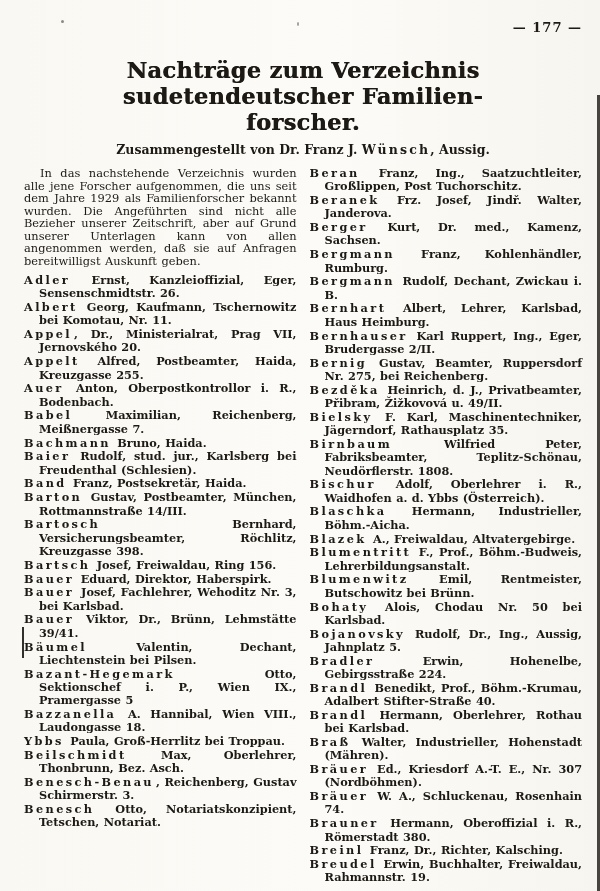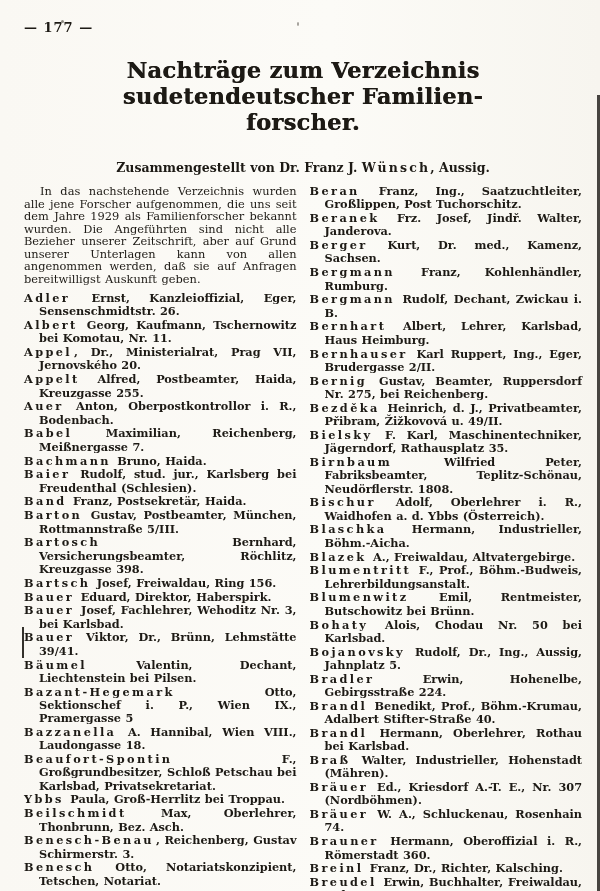--- a/index.html
+++ b/index.html
@@ -11,39 +11,39 @@
     overflow:hidden;
     position:relative;
   }
   .page{
     position:absolute;inset:0;
     background:linear-gradient(90deg,#faf8f3 0%,#fcfbf7 55%,#f7f5ef 100%);
     padding:16px 18px 0 24px;
     box-sizing:border-box;
   }
   .page-number{
-    text-align:left;
+    text-align:right;
     font-size:13px;font-weight:700;
     letter-spacing:1px;
     margin-top:4px;
   }
   .title{
     text-align:center;
     font-size:22.5px;
     font-weight:700;
     line-height:26px;
     margin-top:22px;
     letter-spacing:.3px;
     text-shadow:.4px 0 0 #1d1a15;
   }
   .byline{
     text-align:center;
     font-size:12.5px;
     font-weight:700;
-    margin-top:25px;
+    margin-top:7px;
   }
   .byline .sp{letter-spacing:2.2px;}
   .columns{
     display:flex;
     gap:13px;
     margin-top:10px;
   }
   .col{flex:1 1 0;min-width:0;}
   .intro{
     font-size:11.4px;font-weight:400;
@@ -94,30 +94,29 @@
       <p class="intro">In das nachstehende Verzeichnis wurden alle jene Forscher aufgenommen, die uns seit dem Jahre 1929 als Familienforscher bekannt wurden. Die Angeführten sind nicht alle Bezieher unserer Zeitschrift, aber auf Grund unserer Unterlagen kann von allen angenommen werden, daß sie auf Anfragen bereitwilligst Auskunft geben.</p>
     <div class="entry"><span class="surname">Adler</span><span> Ernst, Kanzleioffizial, Eger, Sensenschmidtstr. 26.</span></div>
         <div class="entry"><span class="surname">Albert</span><span> Georg, Kaufmann, Tschernowitz bei Komotau, Nr. 11.</span></div>
         <div class="entry"><span class="surname">Appel</span><span>, Dr., Ministerialrat, Prag VII, Jernovského 20.</span></div>
         <div class="entry"><span class="surname">Appelt</span><span> Alfred, Postbeamter, Haida, Kreuzgasse 255.</span></div>
         <div class="entry"><span class="surname">Auer</span><span> Anton, Oberpostkontrollor i. R., Bodenbach.</span></div>
         <div class="entry"><span class="surname">Babel</span><span> Maximilian, Reichenberg, Meißnergasse 7.</span></div>
         <div class="entry"><span class="surname">Bachmann</span><span> Bruno, Haida.</span></div>
         <div class="entry"><span class="surname">Baier</span><span> Rudolf, stud. jur., Karlsberg bei Freudenthal (Schlesien).</span></div>
         <div class="entry"><span class="surname">Band</span><span> Franz, Postsekretär, Haida.</span></div>
-        <div class="entry"><span class="surname">Barton</span><span> Gustav, Postbeamter, München, Rottmannstraße 5/III.</span></div>
+        <div class="entry"><span class="surname">Barton</span><span> Gustav, Postbeamter, München, Rottmannstraße 14/III.</span></div>
         <div class="entry"><span class="surname">Bartosch</span><span> Bernhard, Versicherungsbeamter, Röchlitz, Kreuzgasse 398.</span></div>
         <div class="entry"><span class="surname">Bartsch</span><span> Josef, Freiwaldau, Ring 156.</span></div>
         <div class="entry"><span class="surname">Bauer</span><span> Eduard, Direktor, Haberspirk.</span></div>
         <div class="entry"><span class="surname">Bauer</span><span> Josef, Fachlehrer, Wehoditz Nr. 3, bei Karlsbad.</span></div>
         <div class="entry"><span class="surname">Bauer</span><span> Viktor, Dr., Brünn, Lehmstätte 39/41.</span></div>
         <div class="entry"><span class="surname">Bäumel</span><span> Valentin, Dechant, Liechtenstein bei Pilsen.</span></div>
         <div class="entry"><span class="surname">Bazant-Hegemark</span><span> Otto, Sektionschef i. P., Wien IX., Pramergasse 5</span></div>
         <div class="entry"><span class="surname">Bazzanella</span><span> A. Hannibal, Wien VIII., Laudongasse 18.</span></div>
-        <div class="entry"><span class="surname">Beaufort-Spontin</span><span> F., Großgrundbesitzer, Schloß Petschau bei Karlsbad, Privatsekretariat.</span></div>
         <div class="entry"><span class="surname">Ybbs</span><span> Paula, Groß-Herrlitz bei Troppau.</span></div>
         <div class="entry"><span class="surname">Beilschmidt</span><span> Max, Oberlehrer, Thonbrunn, Bez. Asch.</span></div>
         <div class="entry"><span class="surname">Benesch-Benau</span><span>, Reichenberg, Gustav Schirmerstr. 3.</span></div>
         <div class="entry"><span class="surname">Benesch</span><span> Otto, Notariatskonzipient, Tetschen, Notariat.</span></div>
       </div>
     <div class="col" id="col-right">
         <div class="entry"><span class="surname">Beran</span><span> Franz, Ing., Saatzuchtleiter, Großlippen, Post Tuchorschitz.</span></div>
         <div class="entry"><span class="surname">Beranek</span><span> Frz. Josef, Jindř. Walter, Janderova.</span></div>
         <div class="entry"><span class="surname">Berger</span><span> Kurt, Dr. med., Kamenz, Sachsen.</span></div>
         <div class="entry"><span class="surname">Bergmann</span><span> Franz, Kohlenhändler, Rumburg.</span></div>
@@ -134,21 +133,21 @@
         <div class="entry"><span class="surname">Blumentritt</span><span> F., Prof., Böhm.-Budweis, Lehrerbildungsanstalt.</span></div>
         <div class="entry"><span class="surname">Blumenwitz</span><span> Emil, Rentmeister, Butschowitz bei Brünn.</span></div>
         <div class="entry"><span class="surname">Bohaty</span><span> Alois, Chodau Nr. 50 bei Karlsbad.</span></div>
         <div class="entry"><span class="surname">Bojanovsky</span><span> Rudolf, Dr., Ing., Aussig, Jahnplatz 5.</span></div>
         <div class="entry"><span class="surname">Bradler</span><span> Erwin, Hohenelbe, Gebirgsstraße 224.</span></div>
         <div class="entry"><span class="surname">Brandl</span><span> Benedikt, Prof., Böhm.-Krumau, Adalbert Stifter-Straße 40.</span></div>
         <div class="entry"><span class="surname">Brandl</span><span> Hermann, Oberlehrer, Rothau bei Karlsbad.</span></div>
         <div class="entry"><span class="surname">Braß</span><span> Walter, Industrieller, Hohenstadt (Mähren).</span></div>
         <div class="entry"><span class="surname">Bräuer</span><span> Ed., Kriesdorf A.-T. E., Nr. 307 (Nordböhmen).</span></div>
         <div class="entry"><span class="surname">Bräuer</span><span> W. A., Schluckenau, Rosenhain 74.</span></div>
-        <div class="entry"><span class="surname">Brauner</span><span> Hermann, Oberoffizial i. R., Römerstadt 360.</span></div>
+        <div class="entry"><span class="surname">Brauner</span><span> Hermann, Oberoffizial i. R., Römerstadt 380.</span></div>
         <div class="entry"><span class="surname">Breinl</span><span> Franz, Dr., Richter, Kalsching.</span></div>
         <div class="entry"><span class="surname">Breudel</span><span> Erwin, Buchhalter, Freiwaldau, Rahmannstr. 19.</span></div>
       </div>
   </div>
 </div>
 
 <div class="artifact-right-edge"></div>
 <div class="artifact-margin-mark"></div>
 <div class="speck1"></div>
 <div class="speck2"></div>

